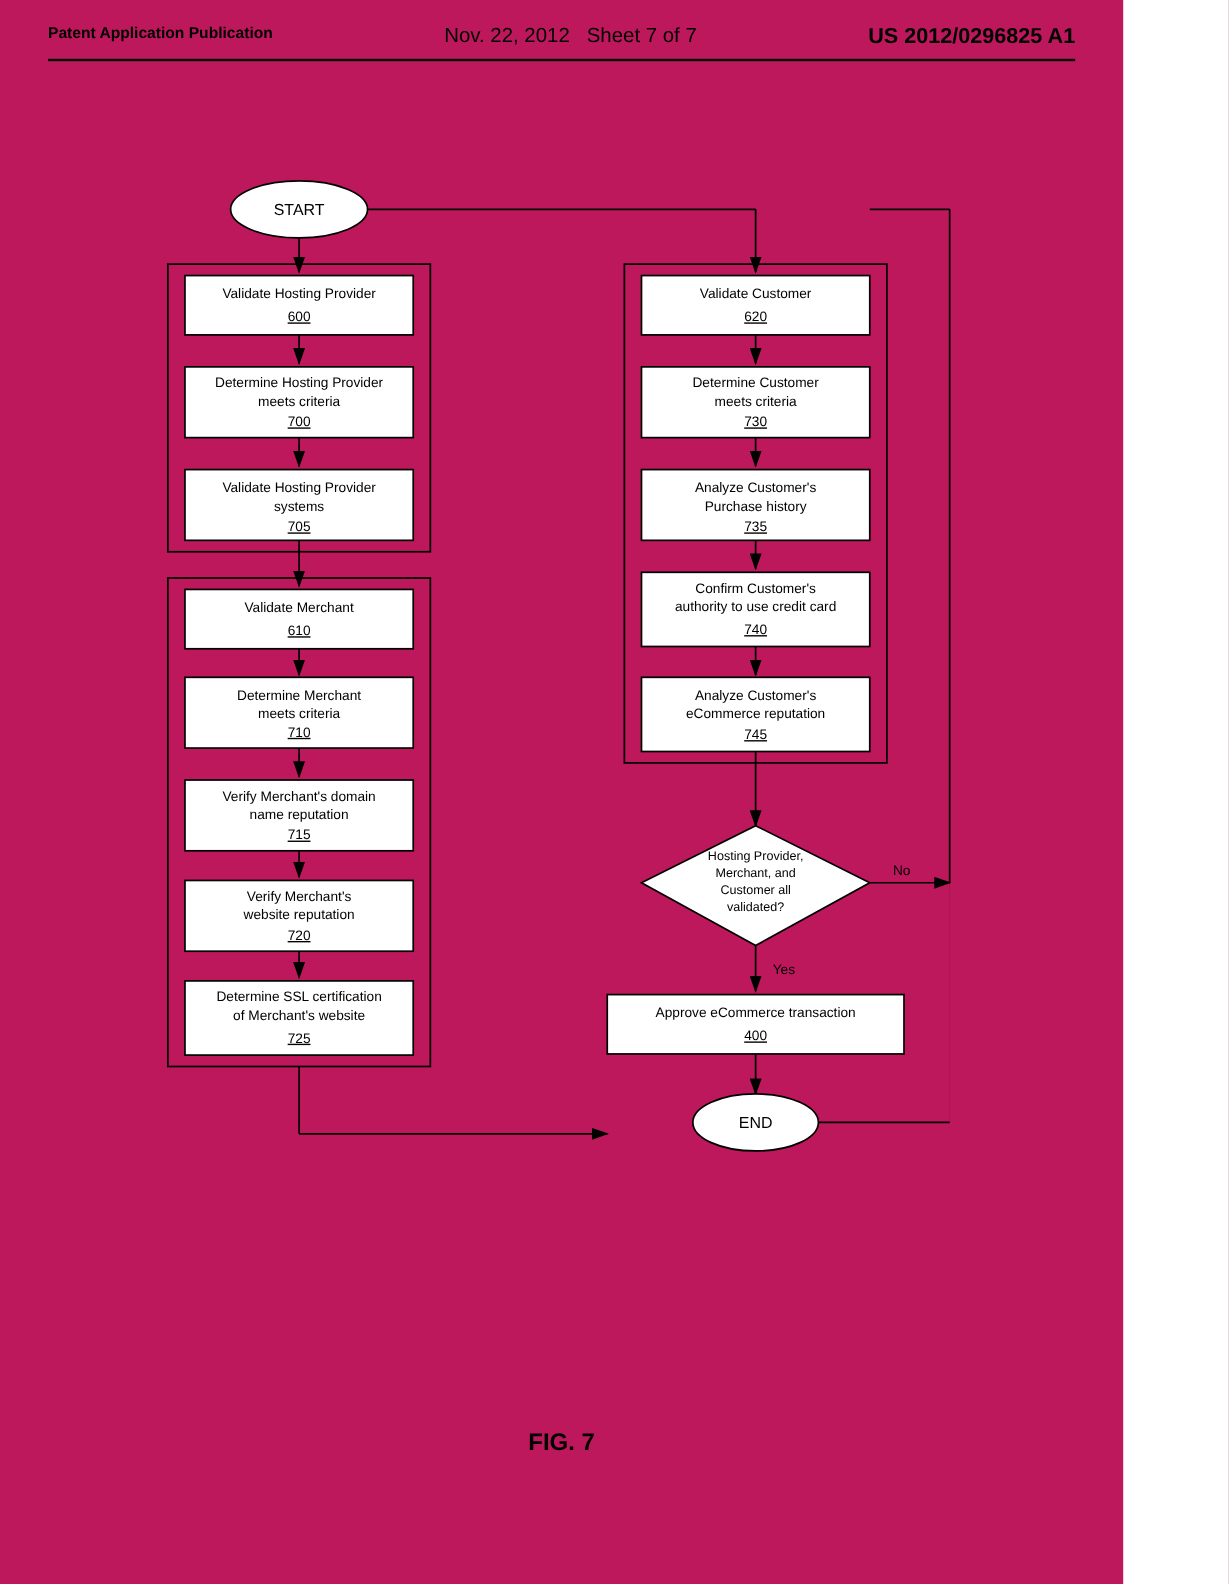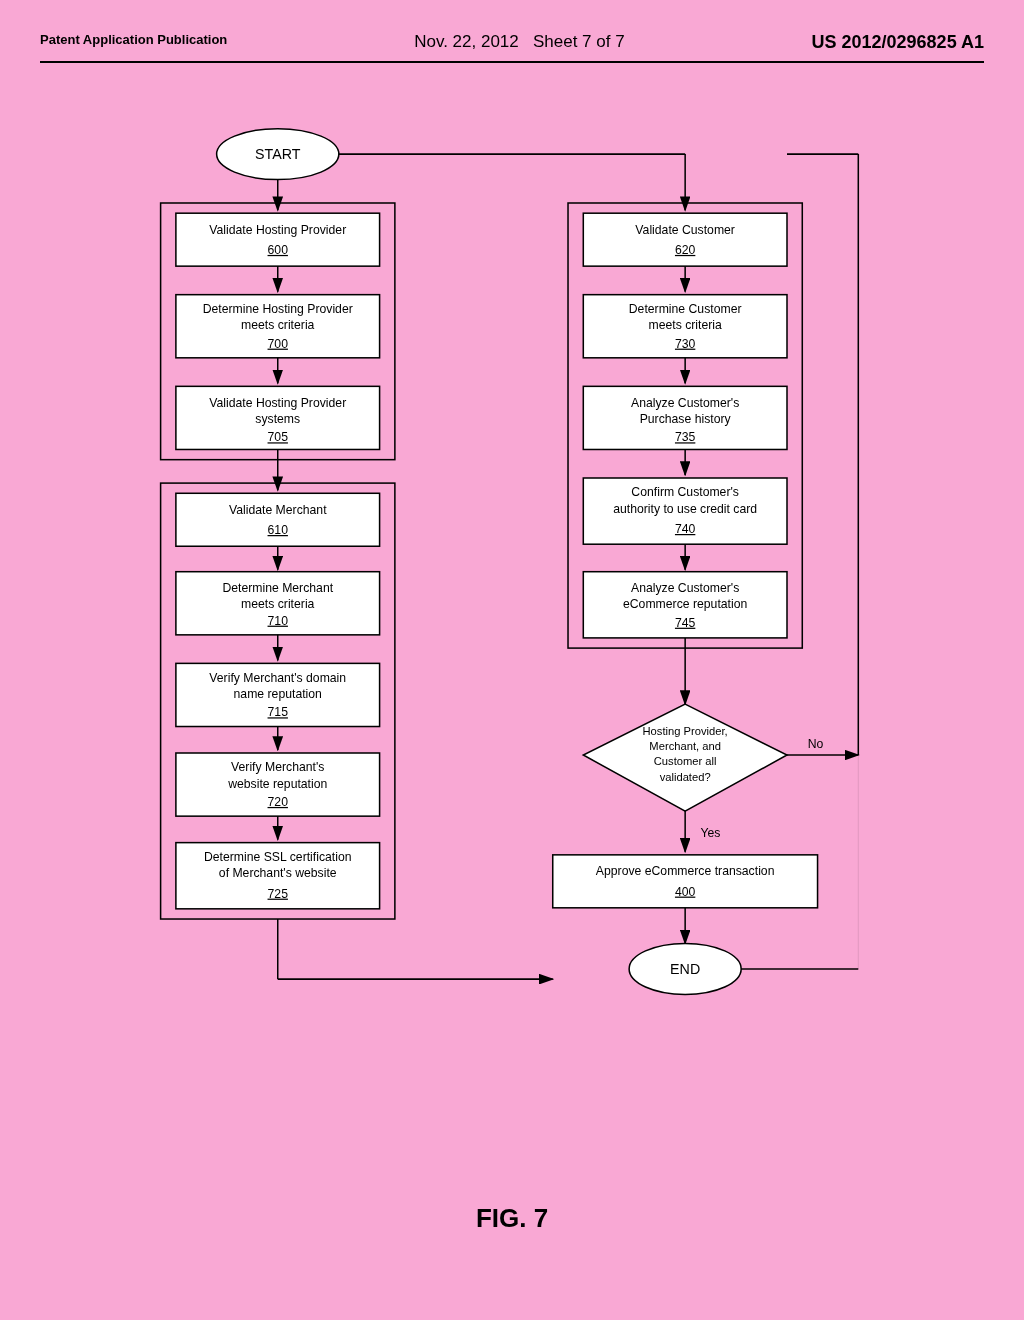--- a/index.html
+++ b/index.html
@@ -4,24 +4,24 @@
   <style>
     * { box-sizing: border-box; margin: 0; padding: 0; }
     body {
       background: #fff;
       font-family: Arial, sans-serif;
       width: 1024px;
       min-height: 1320px;
       position: relative;
     }
     .page {
-      width: 1024px;
+      width: 936px;
       min-height: 1320px;
-      background: #f9a8d4;
-      padding: 32px 40px;
+      background: #be185d;
+      padding: 20px 40px;
     }
     .header {
       display: flex;
       justify-content: space-between;
       align-items: flex-start;
       border-bottom: 2px solid #000;
       padding-bottom: 8px;
       margin-bottom: 30px;
     }
     .header-left {
@@ -40,21 +40,21 @@
       position: relative;
       width: 100%;
       height: 1100px;
     }
     svg {
       width: 100%;
       height: 100%;
     }
     .fig-label {
       text-align: center;
-      font-size: 26px;
+      font-size: 20px;
       font-weight: bold;
       margin-top: 10px;
     }
   </style>
 </head>
 <body>
 
 <div class="page">
   <div class="header">
     <div class="header-left">Patent Application Publication</div>

